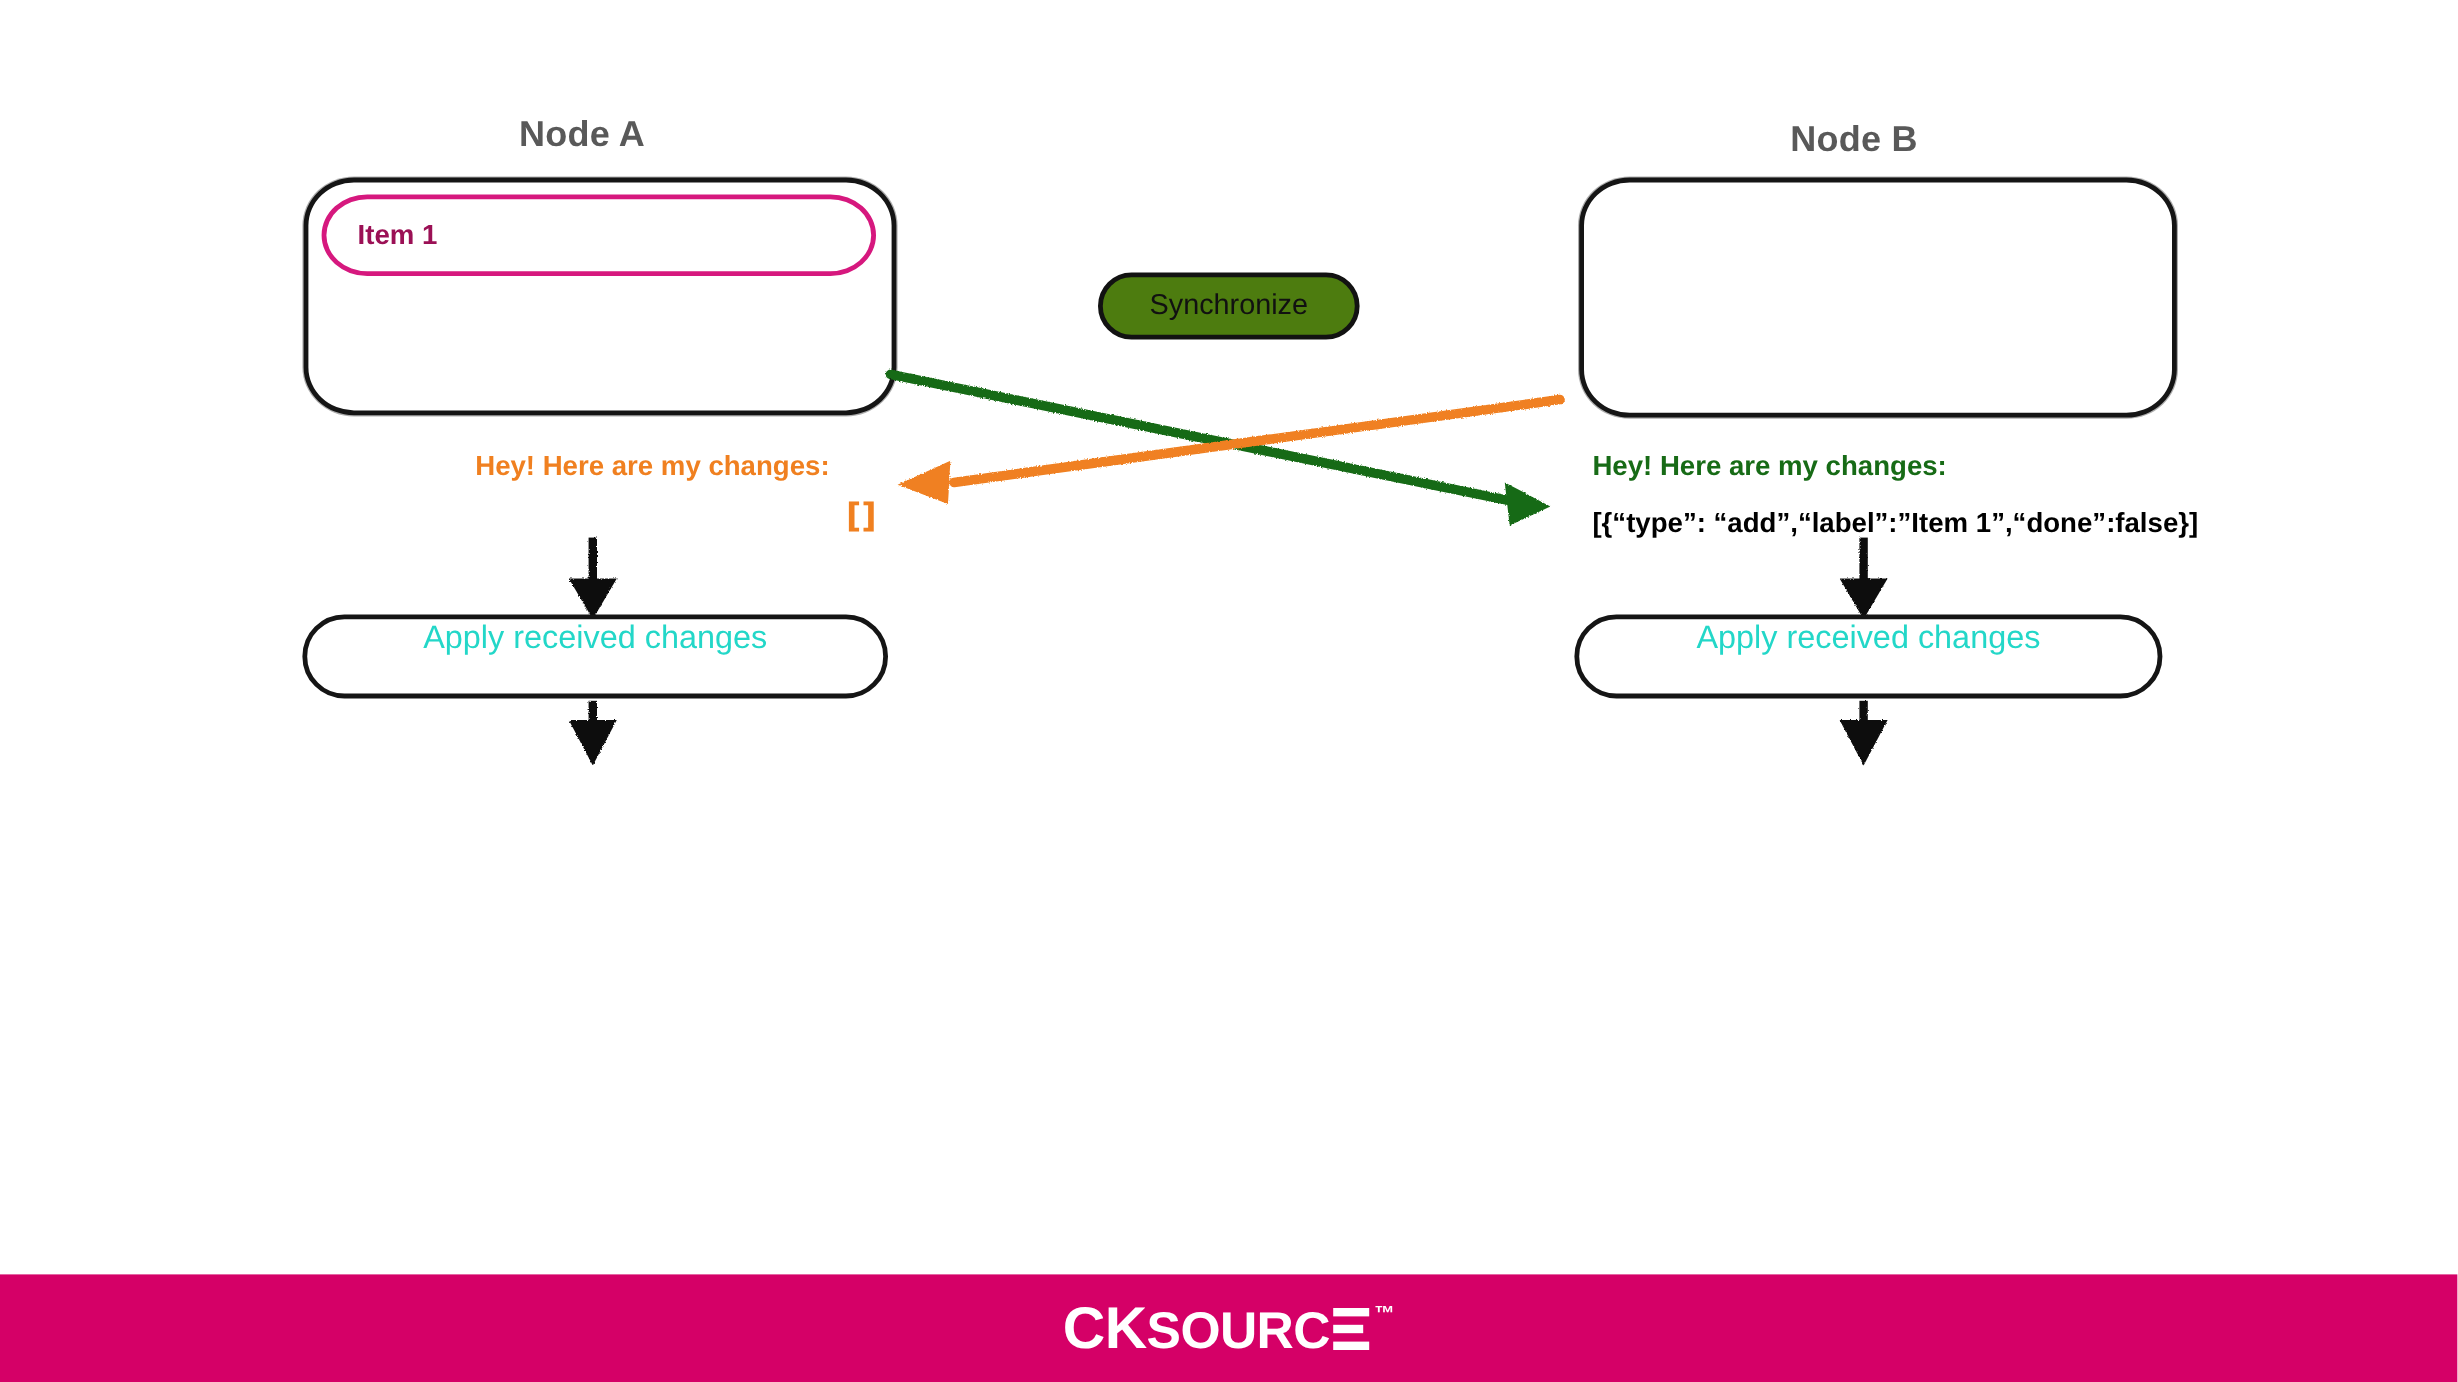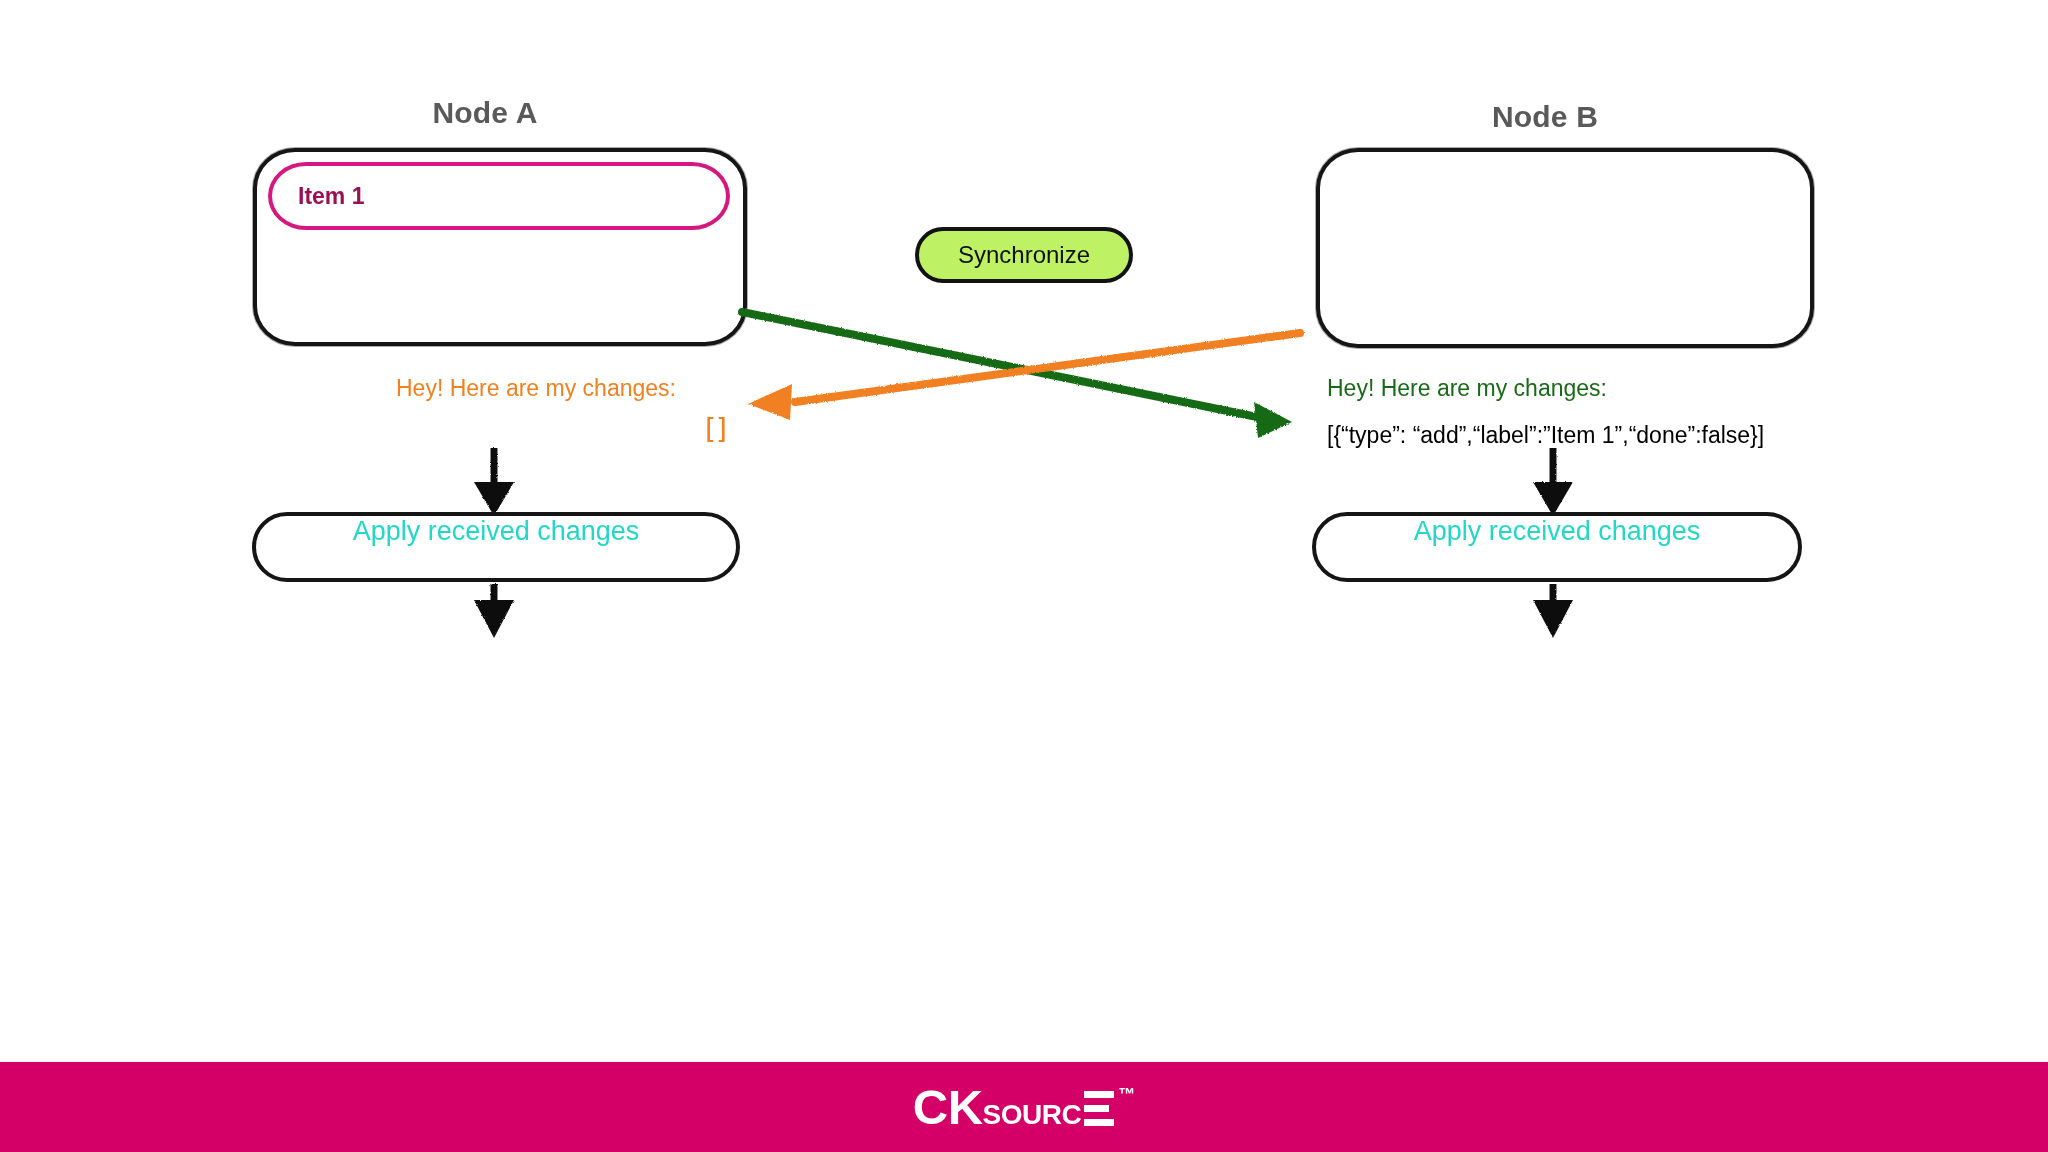--- a/index.html
+++ b/index.html
@@ -42,30 +42,30 @@
     box-sizing:border-box;
   }
   .item-chip .item-label{
     position:absolute;left:26px;top:50%;transform:translateY(-50%);
     font-size:23px;font-weight:700;color:#9B1055;white-space:nowrap;
   }
 
   
   #sync-btn{
     position:absolute;left:915px;top:227px;width:218px;height:56px;
-    background:#bef264;
+    background:#4d7c0f;
     border:4px solid #121212;
     border-radius:30px;
     display:flex;align-items:center;justify-content:center;
     box-sizing:border-box;
   }
   #sync-btn .sync-label{font-size:24px;color:#111;white-space:nowrap;}
 
   
-  .msg{position:absolute;white-space:nowrap;font-weight:400;}
+  .msg{position:absolute;white-space:nowrap;font-weight:700;}
   .msg-head{font-size:23px;}
   .msg-body{font-size:23px;}
   #msg-a-head{left:396px;top:375px;color:#F08020;}
   #msg-a-body{left:705px;top:413px;color:#F08020;font-size:28px;
               font-family:"DejaVu Sans",sans-serif;letter-spacing:0;}
   #msg-b-head{left:1327px;top:375px;color:#176B16;}
   #msg-b-body{left:1327px;top:422px;color:#000000;}
 
   
   .apply-box{
@@ -91,21 +91,21 @@
     position:absolute;left:0;top:1062px;width:2048px;height:90px;
     background:#D50067;
     display:flex;align-items:center;justify-content:center;
   }
   #logo{position:relative;display:flex;align-items:center;}
   #logo .logo-text{
     font-size:49px;font-weight:800;color:#ffffff;
     letter-spacing:-0.5px;line-height:1;
     font-family:"Liberation Sans","DejaVu Sans",sans-serif;
   }
-  #logo .logo-text .small{font-size:28px;}
+  #logo .logo-text .small{font-size:43px;}
   .logo-e{
     display:inline-block;width:30px;height:36px;position:relative;
     margin-left:3px;vertical-align:-2px;
   }
   .logo-e i{position:absolute;left:0;width:30px;height:7px;background:#fff;display:block;}
   .logo-e i:nth-child(1){top:1px;}
   .logo-e i:nth-child(2){top:15px;width:25px;}
   .logo-e i:nth-child(3){top:29px;}
   #logo .tm{
     font-size:17px;font-weight:700;color:#fff;

